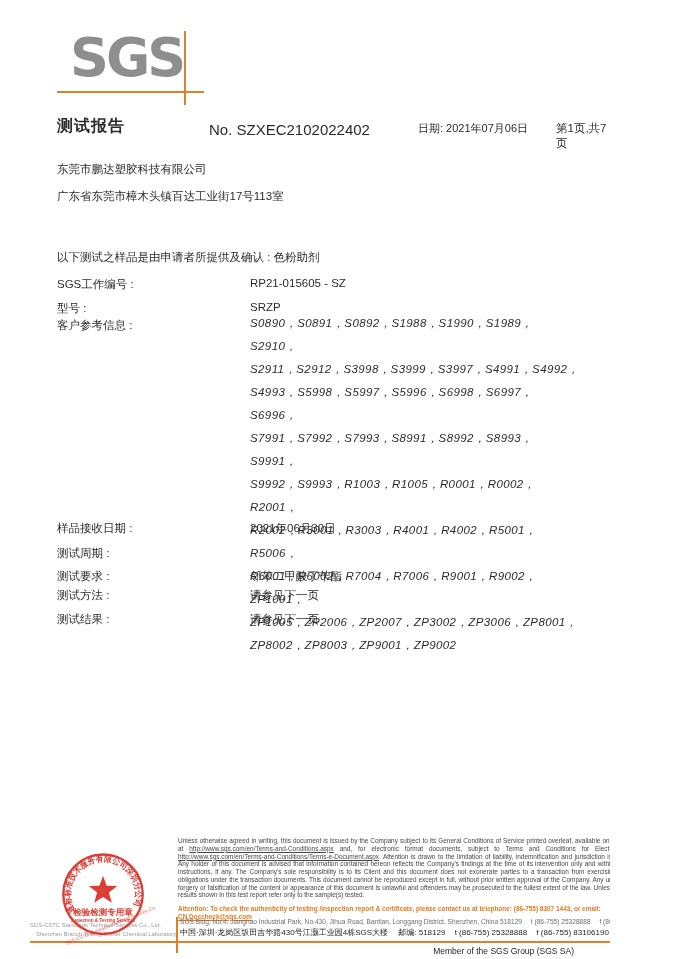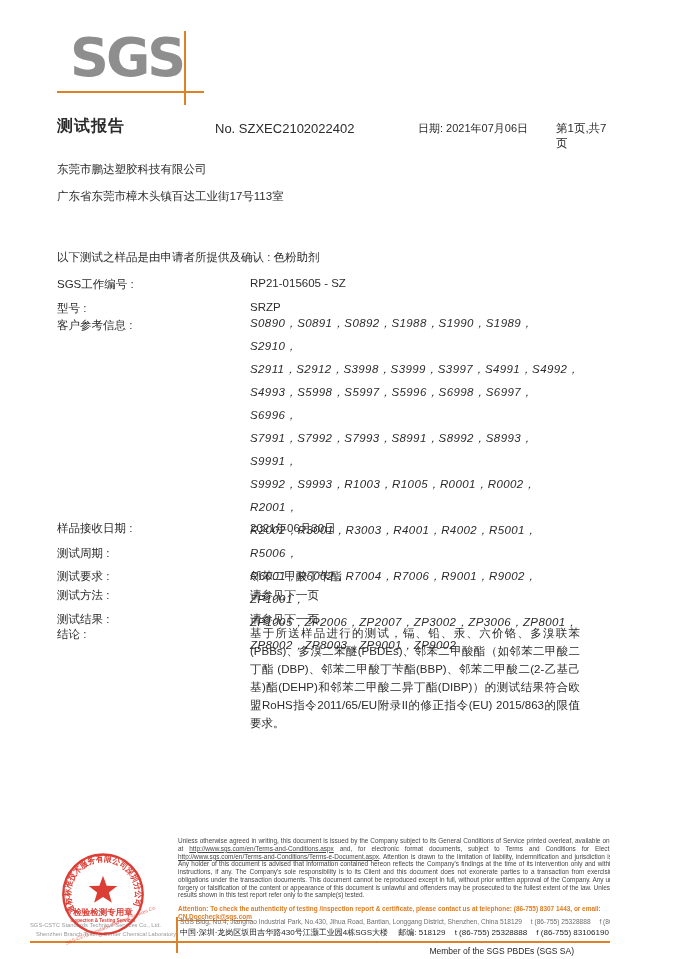--- a/index.html
+++ b/index.html
@@ -8,21 +8,21 @@
   .page { position:relative; width:610px; height:959px; background:#fff; overflow:hidden; }
 
   
   .logo-text { position:absolute; left:70px; top:26px; font-size:54px; font-weight:bold;
                color:#8e8e8e; letter-spacing:-3px; font-family:"DejaVu Sans",sans-serif; }
   .logo-hline { position:absolute; left:57px; top:91px; width:147px; height:2px; background:#dd8127; }
   .logo-vline { position:absolute; left:184px; top:31px; width:2px; height:74px; background:#dd8127; }
 
   
   .hdr-title { position:absolute; left:57px; top:116px; font-size:16px; font-weight:bold; letter-spacing:1px; }
-  .hdr-no    { position:absolute; left:215px; top:121px; font-size:13px; }
+  .hdr-no    { position:absolute; left:209px; top:121px; font-size:15px; }
   .hdr-date  { position:absolute; left:418px; top:121px; font-size:11px; }
   .hdr-page  { position:absolute; left:556px; top:121px; font-size:11.5px; }
 
   .company  { position:absolute; left:57px; top:162px; font-size:11.5px; }
   .address  { position:absolute; left:57px; top:189px; font-size:11.5px; }
   .intro    { position:absolute; left:57px; top:250px; font-size:11.5px; }
 
   .row { position:absolute; left:57px; right:30px; display:flex; font-size:11.5px;gap:20px; }
   .row .lbl { width:173px; flex:none; }
   .row .val { flex:1; }
@@ -110,24 +110,20 @@
     <span class="val">邻苯二甲酸丁苄酯</span>
   </div>
   <div class="row r-meth">
     <span class="lbl">测试方法 :</span>
     <span class="val">请参见下一页</span>
   </div>
   <div class="row r-res">
     <span class="lbl">测试结果 :</span>
     <span class="val">请参见下一页</span>
   </div>
-  <div class="row r-concl">
-    <span class="lbl">结论 :</span>
-    <span class="val">基于所送样品进行的测试，镉、铅、汞、六价铬、多溴联苯(PBBs)、多溴二苯醚(PBDEs)、邻苯二甲酸酯（如邻苯二甲酸二丁酯 (DBP)、邻苯二甲酸丁苄酯(BBP)、邻苯二甲酸二(2-乙基己基)酯(DEHP)和邻苯二甲酸二异丁酯(DIBP)）的测试结果符合欧盟RoHS指令2011/65/EU附录II的修正指令(EU) 2015/863的限值要求。</span>
-  </div>
 
   <div class="lab-lines">
     <div class="l1">SGS-CSTC Standards Technical Services Co., Ltd.</div>
     <div class="l2">Shenzhen Branch Testing Center Chemical Laboratory</div>
   </div>
 
   <svg class="stamp" viewBox="0 0 120 120">
     <circle cx="60" cy="58" r="45" fill="none" stroke="#d9342b" stroke-width="2.6"></circle>
     <path id="ringPath" d="M 29.7,79.2 A 37,37 0 1 1 90.3,79.2" fill="none"></path>
     <text font-size="10" font-weight="bold" fill="#d9342b">
@@ -153,15 +149,15 @@
     </div>
     <div class="addr-cn">
       <span>中国·深圳·龙岗区坂田吉华路430号江灏工业园4栋SGS大楼　 邮编: 518129</span>
       <span>t (86-755) 25328888</span>
       <span>f (86-755) 83106190</span>
       <span>e sgs.china@sgs.com</span>
     </div>
   </div>
 
   <div class="footer-hline"></div>
-  <div class="member">Member of the SGS PBDEs (SGS SA)</div>
+  <div class="member">Member of the SGS Group (SGS SA)</div>
 
 </div>
 
 </body></html>

